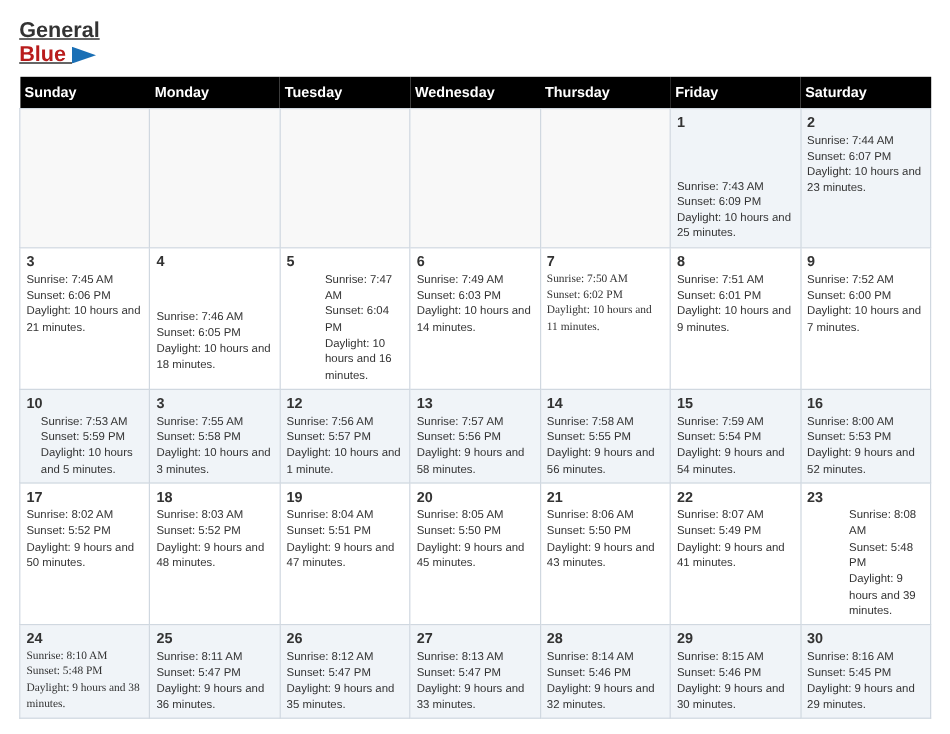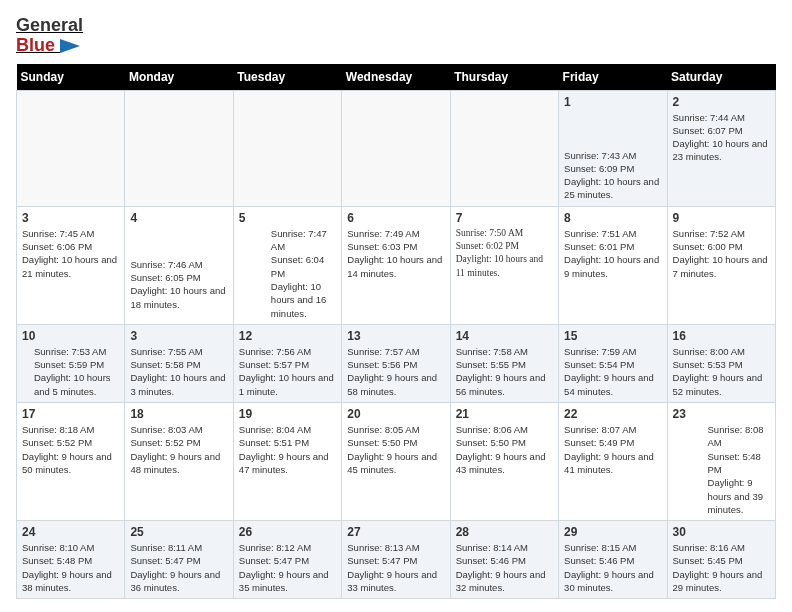--- a/index.html
+++ b/index.html
@@ -216,21 +216,21 @@
         <td>
           <span class="day-number">16</span>
           <div class="day-info" style="white-space: pre-line;">Sunrise: 8:00 AM
 Sunset: 5:53 PM
 Daylight: 9 hours and 52 minutes.</div>
         </td>
       </tr>
       <tr>
         <td>
           <span class="day-number">17</span>
-          <div class="day-info" style="white-space: pre-line;">Sunrise: 8:18 AM
+          <div class="day-info" style="white-space: pre-line;">Sunrise: 8:02 AM
 Sunset: 5:52 PM
 Daylight: 9 hours and 50 minutes.</div>
         </td>
         <td>
           <span class="day-number">18</span>
           <div class="day-info" style="white-space: pre-line;">Sunrise: 8:03 AM
 Sunset: 5:52 PM
 Daylight: 9 hours and 48 minutes.</div>
         </td>
         <td>
@@ -260,21 +260,21 @@
         <td>
           <span class="day-number">23</span>
           <div class="day-info" style="white-space: pre-line; margin-left: 35px;">Sunrise: 8:08 AM
 Sunset: 5:48 PM
 Daylight: 9 hours and 39 minutes.</div>
         </td>
       </tr>
       <tr>
         <td>
           <span class="day-number">24</span>
-          <div class="day-info" style="white-space: pre-line;">Sunrise: 8:10 AM
+          <div class="day-info" style="white-space: pre-line; font-family: Liberation Serif, serif;">Sunrise: 8:10 AM
 Sunset: 5:48 PM
 Daylight: 9 hours and 38 minutes.</div>
         </td>
         <td>
           <span class="day-number">25</span>
           <div class="day-info" style="white-space: pre-line;">Sunrise: 8:11 AM
 Sunset: 5:47 PM
 Daylight: 9 hours and 36 minutes.</div>
         </td>
         <td>

